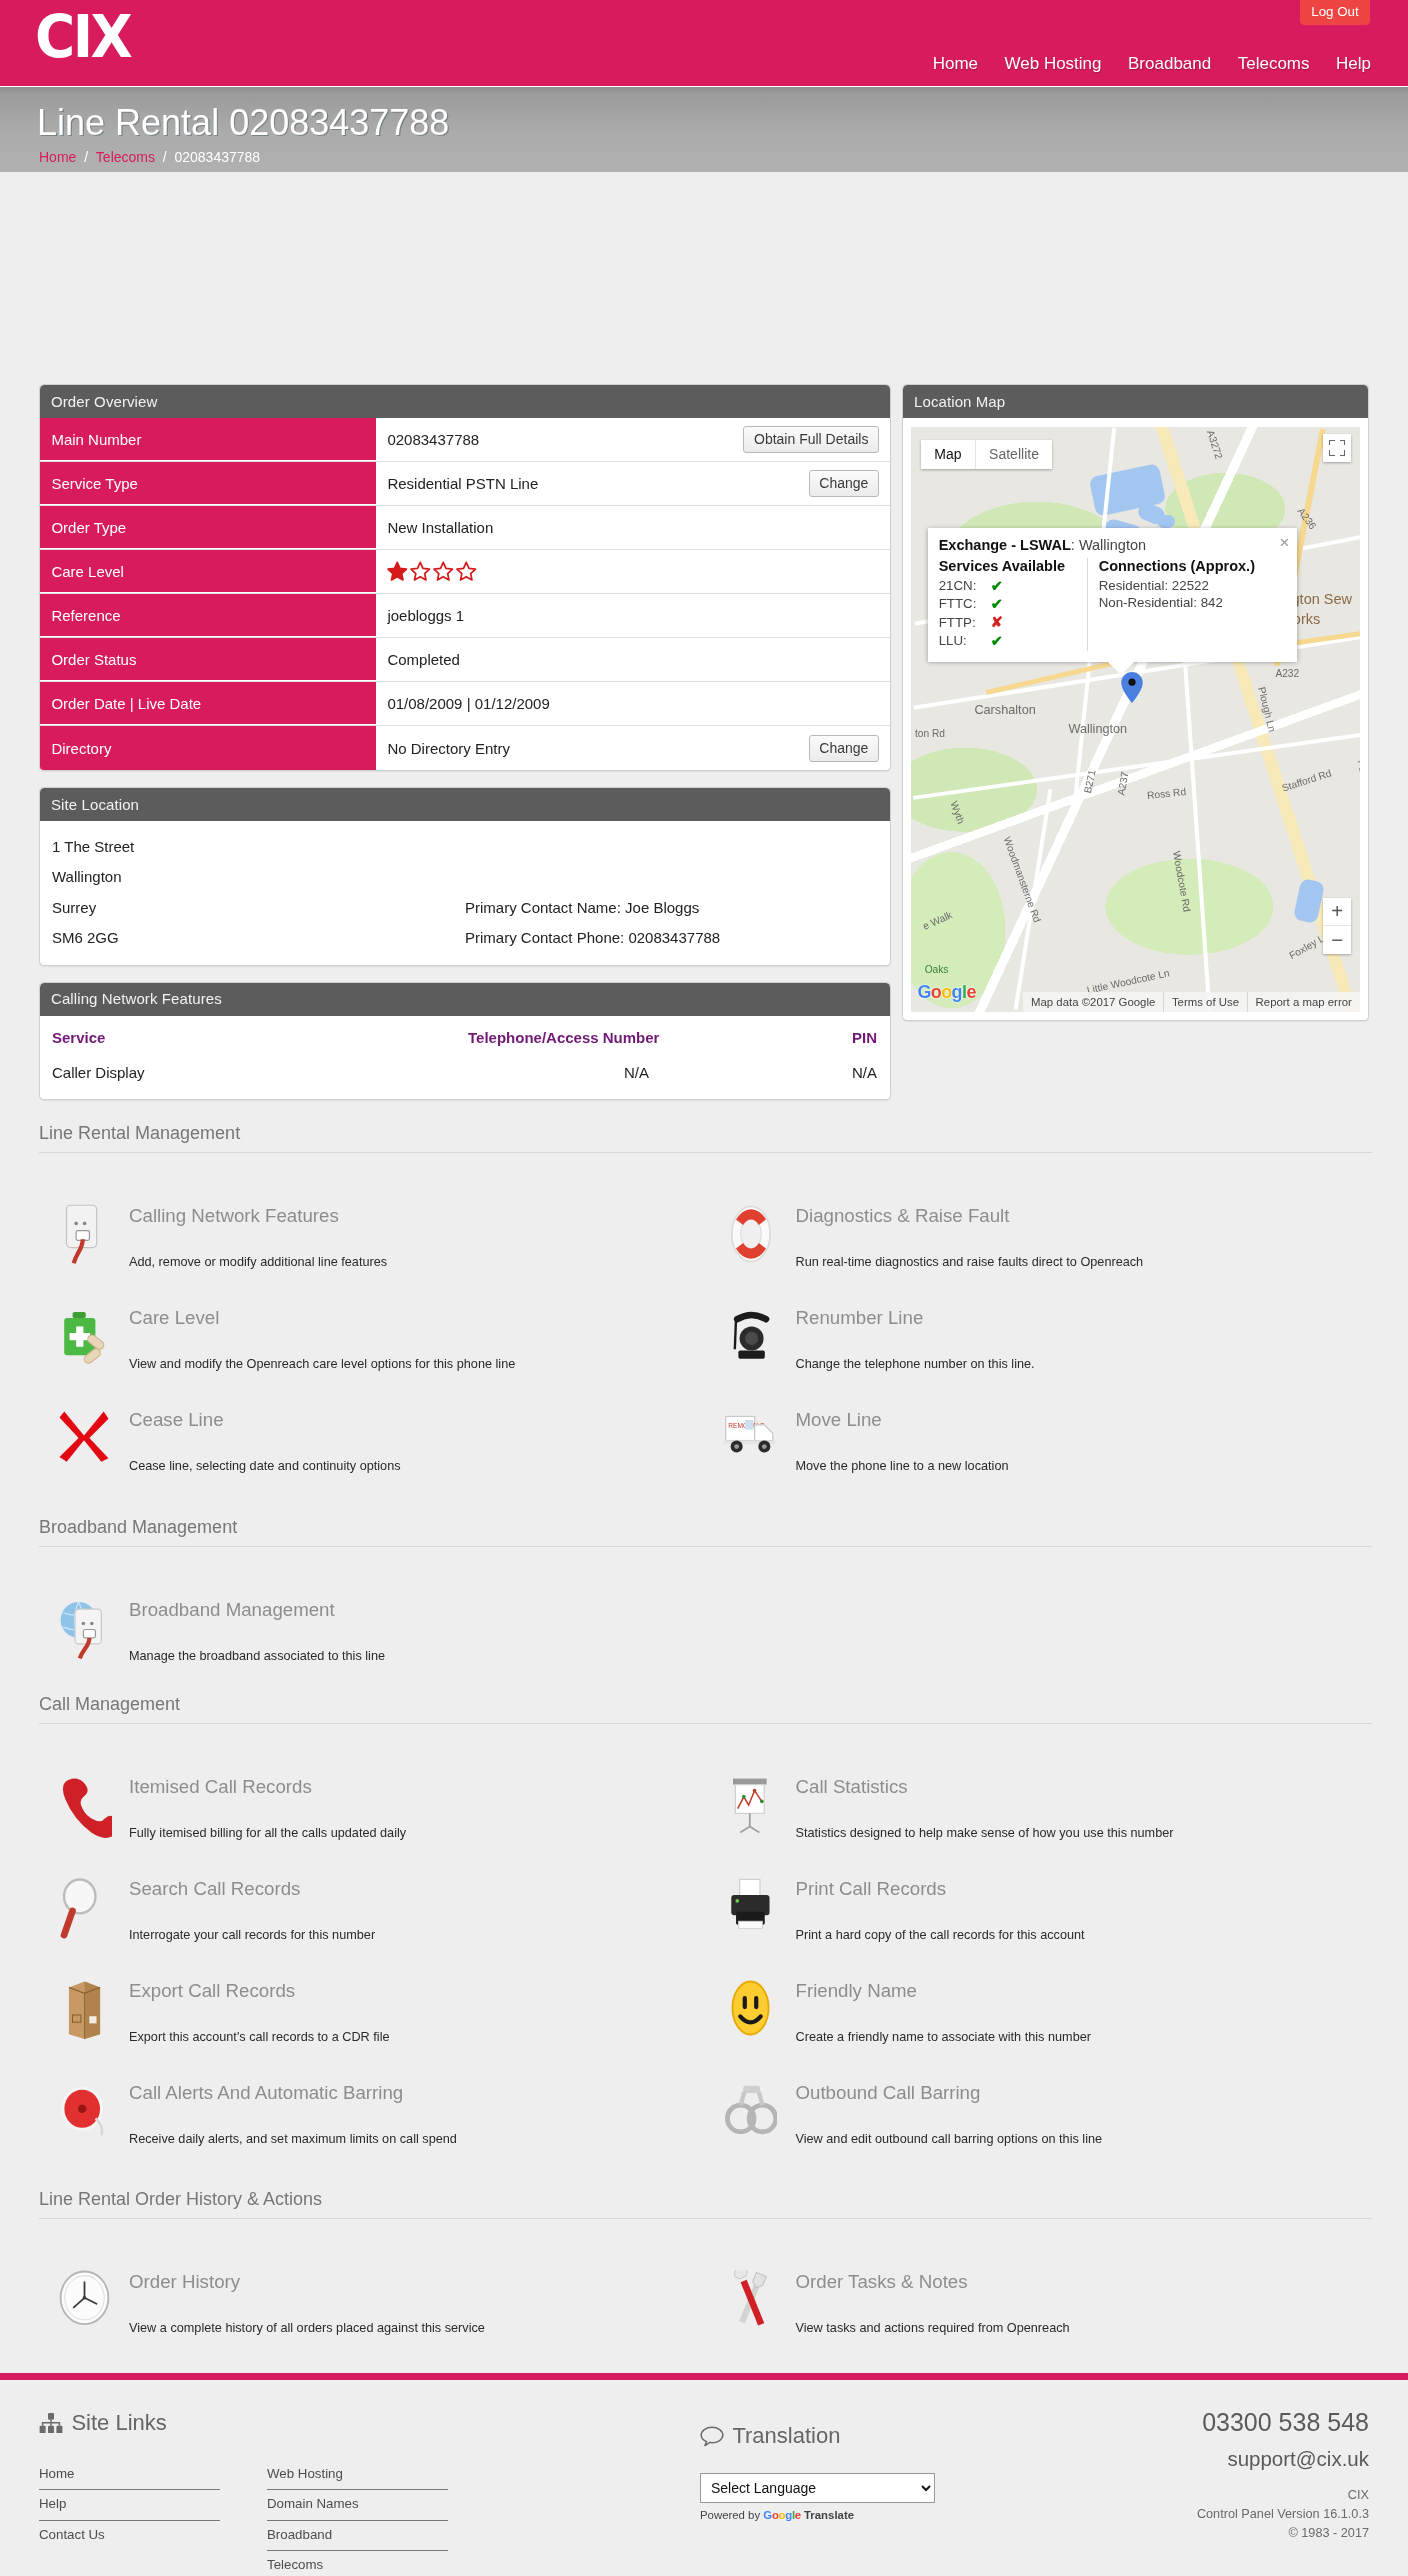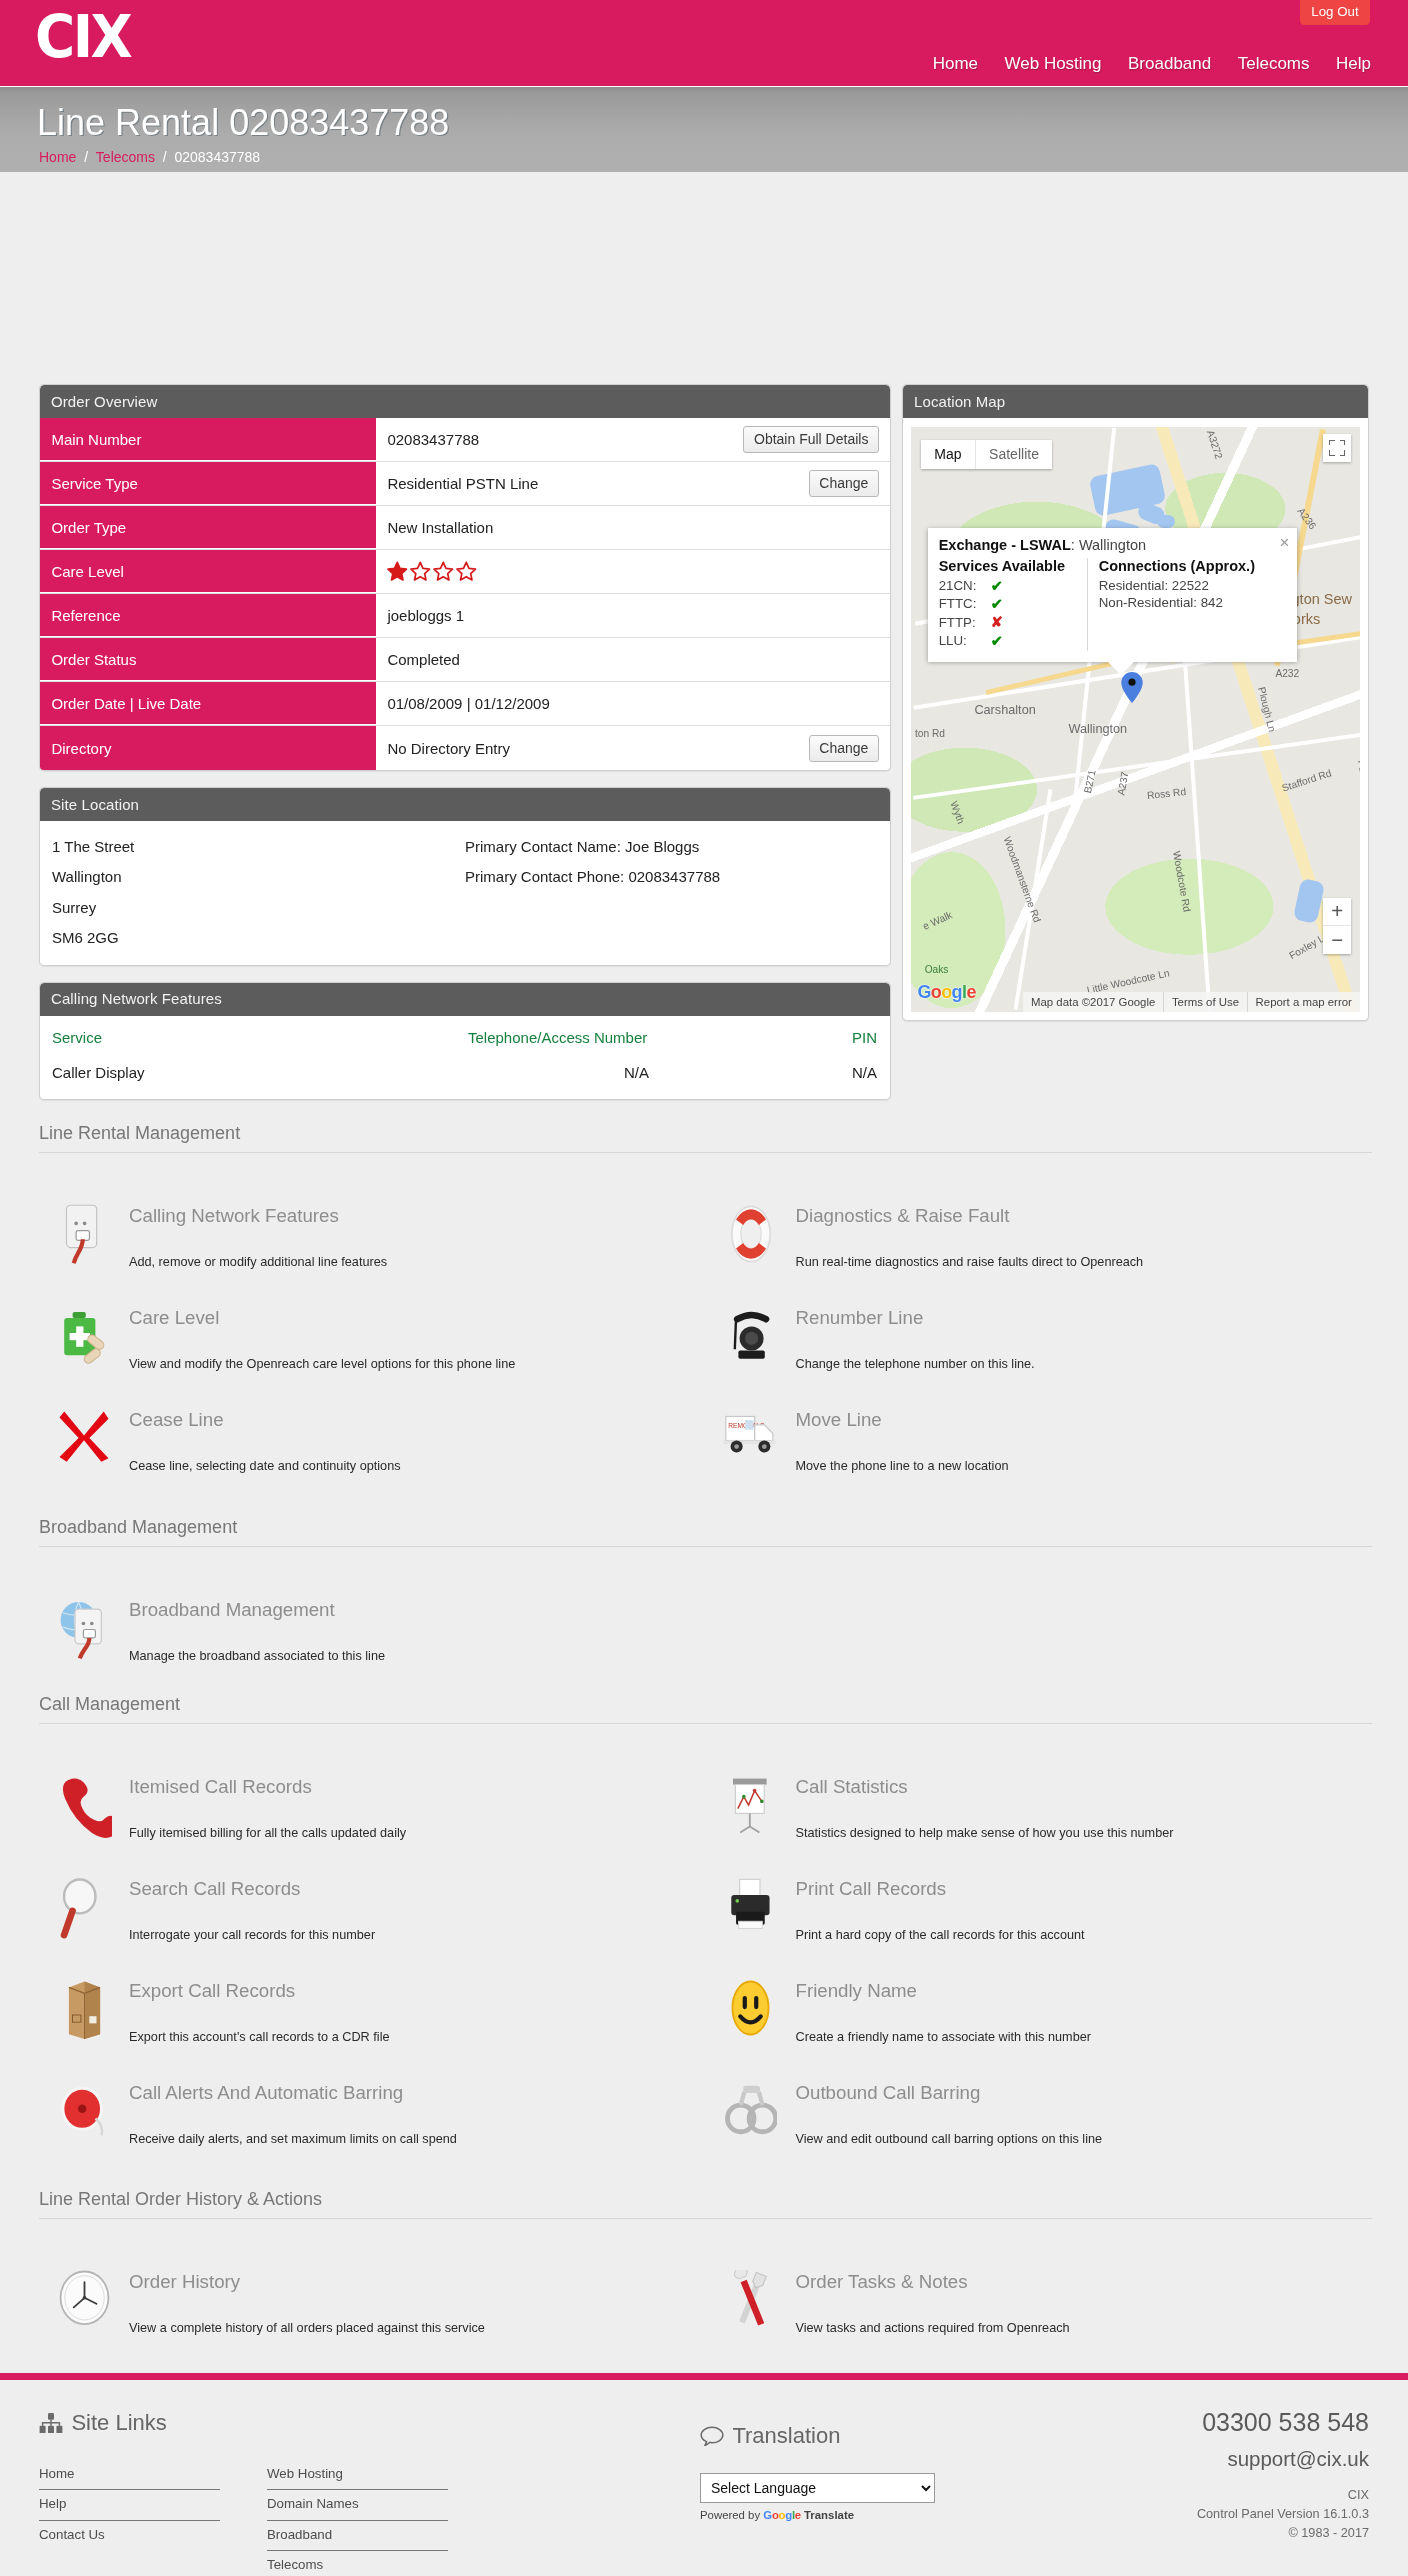--- a/index.html
+++ b/index.html
@@ -155,33 +155,34 @@
 
   .stars { display: flex; gap: 2.4px; align-items: center; }
   .star { width: 20.5px; height: 20.5px; display: block; }
 
   
   .site-body {
     display: flex;
     padding: 17px 12px 19px 12px;
     font-size: 15px;
     color: #222222;
+    align-items: flex-end;
   }
   .site-col { width: 50%; }
   .site-col div { margin-bottom: 13.3px; }
   .site-col div:last-child { margin-bottom: 0; }
 
   
   .cnf-table { width: 100%; padding: 13.3px 12px 15.7px 12px; font-size: 15px; }
   .cnf-row { display: flex; align-items: center; margin-bottom: 18px; }
   .cnf-row:last-child { margin-bottom: 2.4px; }
   .cnf-c1 { width: 416px; }
   .cnf-c2 { width: 337px; }
   .cnf-c3 { width: 72px; text-align: right; }
-  .cnf-head { font-weight: normal; color: #15803d; }
+  .cnf-head { font-weight: bold; color: #701a75; }
   .cnf-body { color: #222222; }
 
   
   .map-panel { border-radius: 4.8px; }
   .map-wrap {
     position: relative;
     margin: 8.4px;
     height: 585px;
     overflow: hidden;
     background: #e9e6df;

